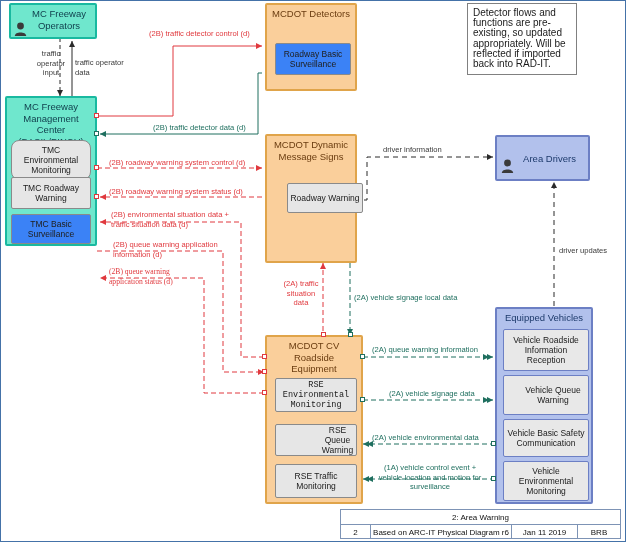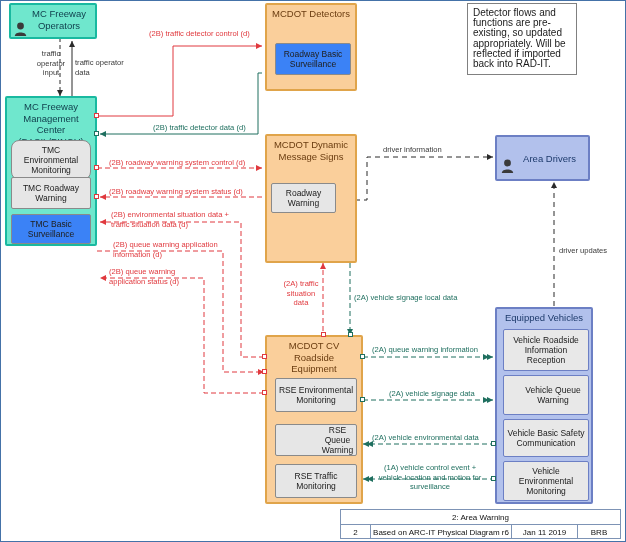--- a/index.html
+++ b/index.html
@@ -146,27 +146,27 @@
 
   <div class="box sys orange" style="left:264px;top:2px;width:92px;height:88px;">
     <div class="sys-title">MCDOT Detectors</div>
     <div class="fn white" style="left: 8px; top: 38px; width: 76px; height: 32px; white-space: pre-line;">Roadway Basic
 Surveillance</div>
   </div>
 
   <div class="box sys orange" style="left:264px;top:133px;width:92px;height:129px;">
     <div class="sys-title" style="white-space: pre-line;">MCDOT Dynamic
 Message Signs</div>
-    <div class="fn" style="left:4px;top:47px;width:65px;height:30px;">Roadway Warning</div>
+    <div class="fn" style="left:20px;top:47px;width:76px;height:30px;">Roadway Warning</div>
   </div>
 
   <div class="box sys orange" style="left:264px;top:334px;width:98px;height:169px;">
     <div class="sys-title" style="white-space: pre-line;">MCDOT CV Roadside
 Equipment</div>
-    <div class="fn" style="left: 8px; top: 41px; width: 82px; height: 34px; white-space: pre-line;">RSE Environmental
+    <div class="fn" style="left: 8px; top: 41px; width: 82px; height: 34px; white-space: pre-line; font-family: Liberation Mono, monospace;">RSE Environmental
 Monitoring</div>
     <div class="fn" style="left:8px;top:87px;width:82px;height:32px;padding-left:45px;">RSE Queue Warning</div>
     <div class="fn" style="left:8px;top:127px;width:82px;height:34px;">RSE Traffic Monitoring</div>
   </div>
 
   <div class="box sys blue" style="left:494px;top:134px;width:95px;height:46px;">
     <div class="sys-title" style="top:16px;left:14px;">Area Drivers</div>
     <svg class="person" style="left:4px;top:22px;" viewBox="0 0 13 14">
       <circle cx="6.5" cy="4" r="3.4" fill="#3a3a3a"></circle>
       <path d="M0.8,14 C0.8,9.4 12.2,9.4 12.2,14 z" fill="#3a3a3a"></path>
@@ -217,21 +217,21 @@
   <div class="lbl red" style="left:108px;top:157px;">(2B) roadway warning system control (d)</div>
 
   <div class="lbl red" style="left:108px;top:186px;">(2B) roadway warning system status (d)</div>
 
   <div class="lbl red" style="left: 110px; top: 209px; white-space: pre-line;">(2B) environmental situation data +
 traffic situation data (d)</div>
 
   <div class="lbl red" style="left: 112px; top: 239px; white-space: pre-line;">(2B) queue warning application
 information (d)</div>
 
-  <div class="lbl red" style="left: 108px; top: 266px; white-space: pre-line;">(2B) queue warning
+  <div class="lbl red" style="left: 108px; top: 266px; white-space: pre-line; font-family: Liberation Serif, serif;">(2B) queue warning
 application status (d)</div>
 
   <div class="lbl grey" style="left:382px;top:144px;">driver information</div>
 
   <div class="lbl grey" style="left:558px;top:245px;">driver updates</div>
 
   <div class="lbl red center" style="left: 276px; top: 278px; width: 48px; white-space: pre-line;">(2A) traffic
 situation
 data</div>
 

